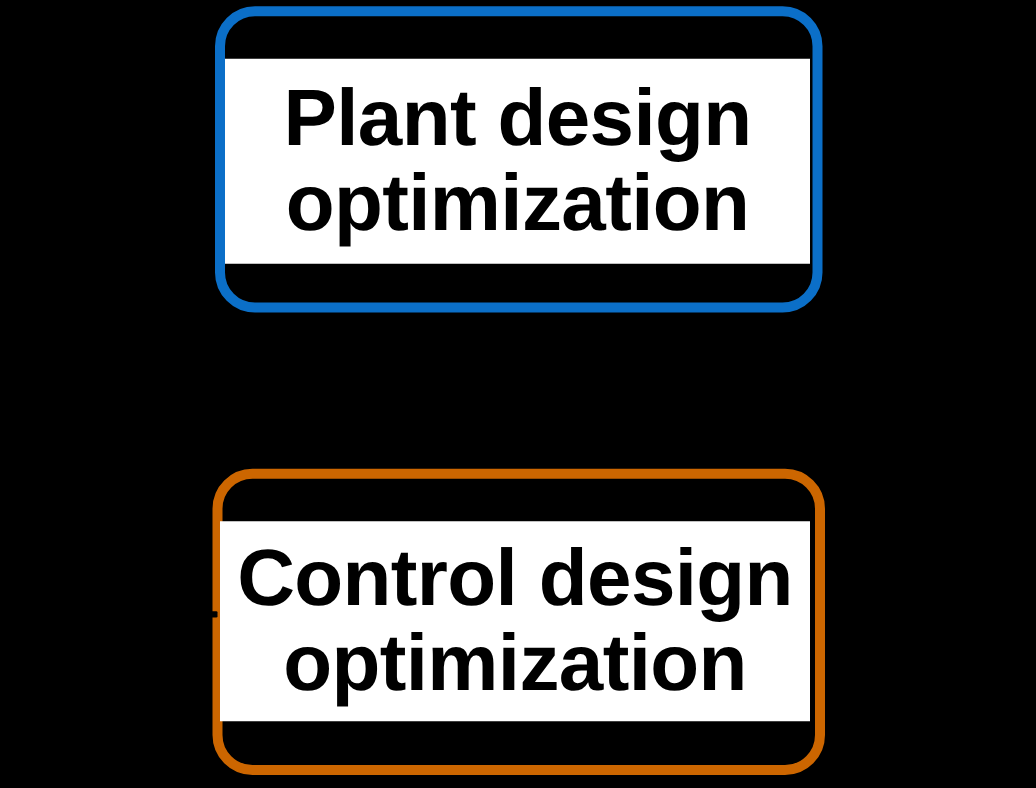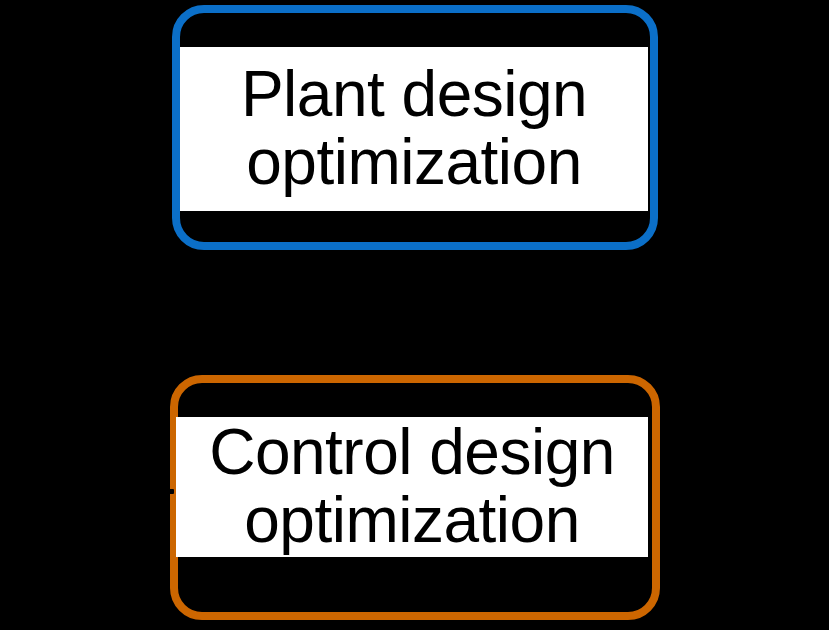--- a/index.html
+++ b/index.html
@@ -44,35 +44,35 @@
     position: absolute;
     background: #ffffff;
     color: #000000;
     display: flex;
     flex-direction: column;
     align-items: center;
     justify-content: center;
     text-align: center;
     line-height: 1.06;
     font-size: 64px;
-    font-weight: 400;
+    font-weight: 700;
     letter-spacing: -0.5px;
     white-space: nowrap;
   }
   #plant-label-band {
     left: 180px;
     top: 47px;
     width: 468px;
     height: 164px;
   }
   #control-label-band {
     left: 176px;
     top: 417px;
     width: 472px;
-    height: 140px;
+    height: 160px;
   }
   .label-line {
     display: block;
   }
 
   
   #connector-stub {
     position: absolute;
     left: 162px;
     top: 489px;

